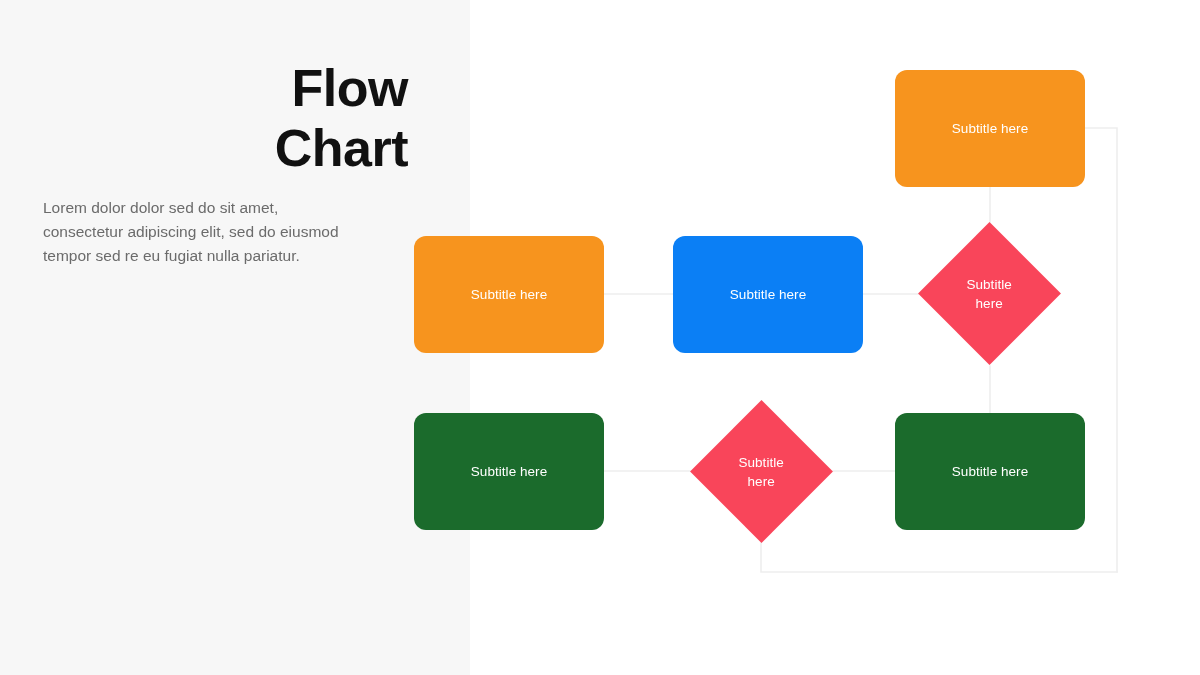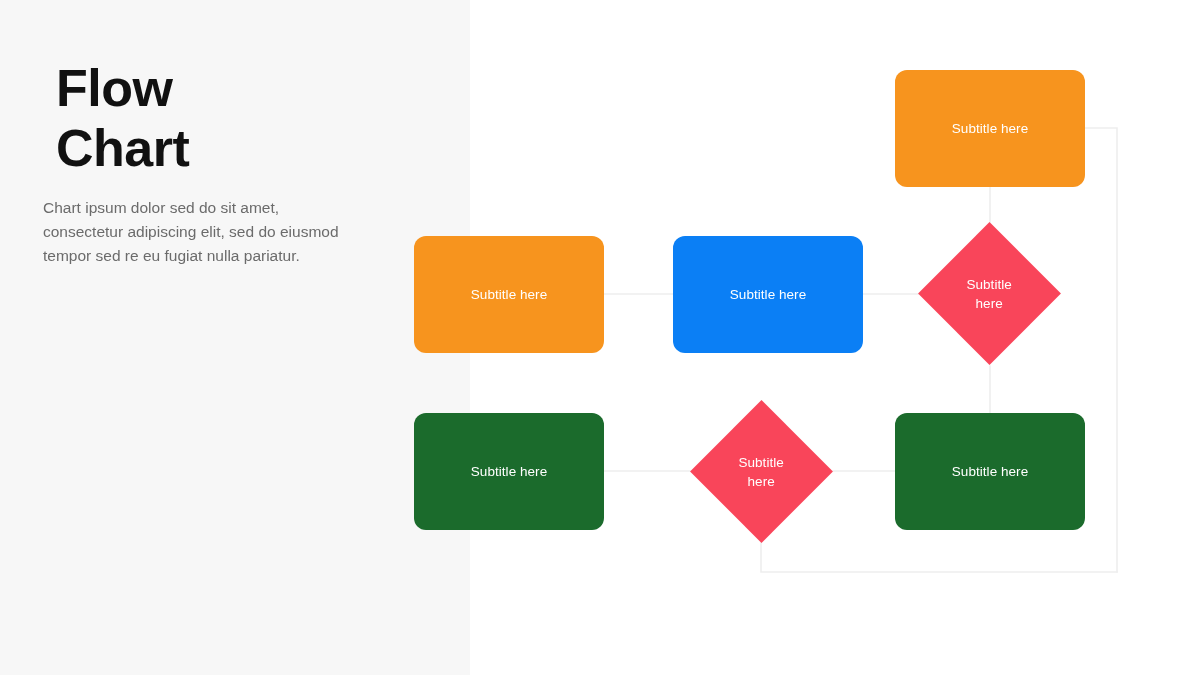--- a/index.html
+++ b/index.html
@@ -26,23 +26,24 @@
     position: absolute;
     left: 0;
     top: 0;
     width: 470px;
     height: 675px;
     background: #f7f7f7;
   }
 
   .title-block {
     position: absolute;
-    left: 56px;
+    left: 48px;
     top: 58px;
     width: 360px;
+    text-align: right;
   }
 
   .chart-title {
     margin: 0;
     font-size: 52px;
     line-height: 60px;
     font-weight: 700;
     letter-spacing: -0.5px;
     color: #111111;
     white-space: pre-line;
@@ -115,21 +116,21 @@
 
 <div id="slide">
 
   <div class="left-panel"></div>
 
   <div class="title-block">
     <h1 class="chart-title">Flow
 Chart</h1>
   </div>
 
-  <p class="chart-desc">Chart ipsum dolor sed do sit amet, consectetur adipiscing elit, sed do eiusmod tempor sed re eu fugiat nulla pariatur.</p>
+  <p class="chart-desc">Lorem dolor dolor sed do sit amet, consectetur adipiscing elit, sed do eiusmod tempor sed re eu fugiat nulla pariatur.</p>
 
   <div class="canvas">
 
     <svg class="connectors" viewBox="0 0 1200 675" width="1200" height="675" aria-hidden="true">
       <g fill="none" stroke="#eeeeee" stroke-width="1.6" stroke-linecap="square">
 
         <path d="M604 294 L673 294"></path>
 
         <path d="M863 294 L919 294"></path>
 

